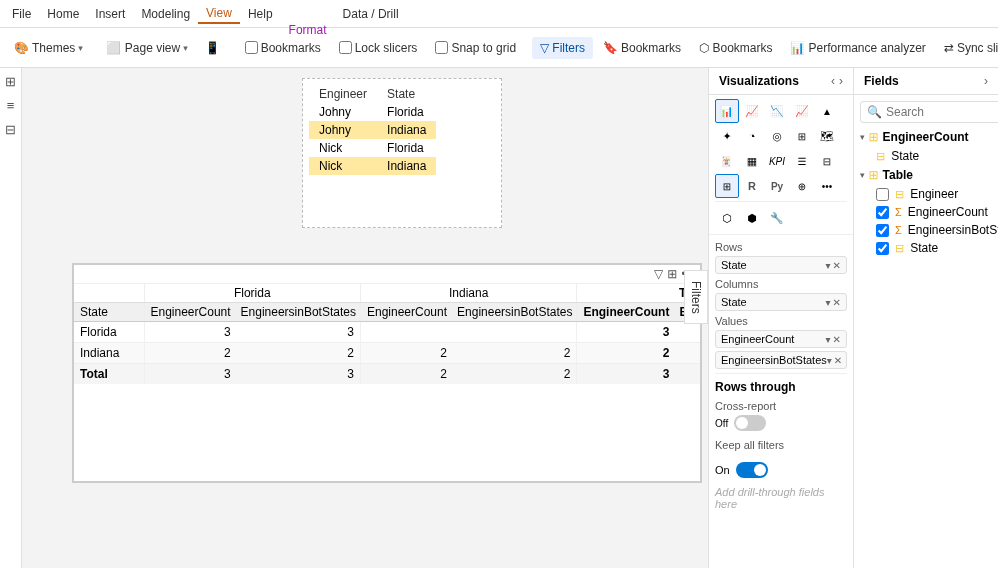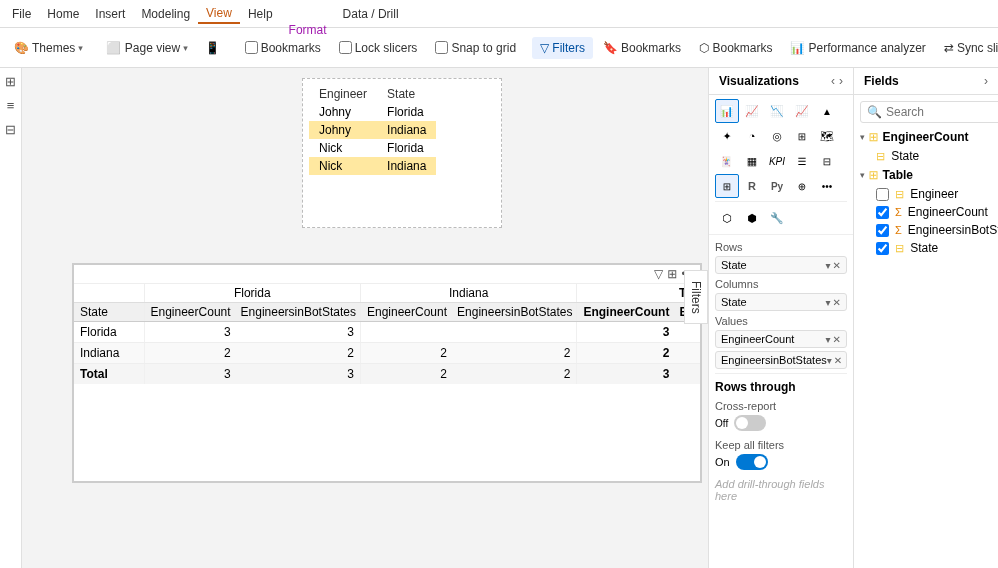--- a/index.html
+++ b/index.html
@@ -302,21 +302,21 @@
 
           <div style="margin-top:4px; border-top:1px solid #eee; padding-top:6px;">
             <div style="font-size:12px; font-weight:600; margin-bottom:6px;">Rows through</div>
             <div style="font-size:11px; color:#555; margin-bottom:3px;">Cross-report</div>
             <div style="display:flex; align-items:center; gap:6px; margin-bottom:8px;">
               <span style="font-size:10px;">Off</span>
               <div style="width:32px;height:16px;border-radius:8px;background:#ccc;position:relative;cursor:pointer;">
                 <div style="width:12px;height:12px;border-radius:50%;background:white;position:absolute;top:2px;left:2px;"></div>
               </div>
             </div>
-            <div style="font-size:11px; color:#555; margin-bottom:3px;">Keep all filters</div>
+            <div style="font-size:11px; color:#555; margin-bottom:11px;">Keep all filters</div>
             <div style="display:flex; align-items:center; gap:6px; margin-bottom:8px;">
               <span style="font-size:11px;">On</span>
               <div style="width:32px;height:16px;border-radius:8px;background:#0078d4;position:relative;cursor:pointer;">
                 <div style="width:12px;height:12px;border-radius:50%;background:white;position:absolute;top:2px;left:18px;"></div>
               </div>
             </div>
             <div style="font-size:11px; color:#aaa; font-style:italic;">Add drill-through fields here</div>
           </div>
         </div>
       </div>

